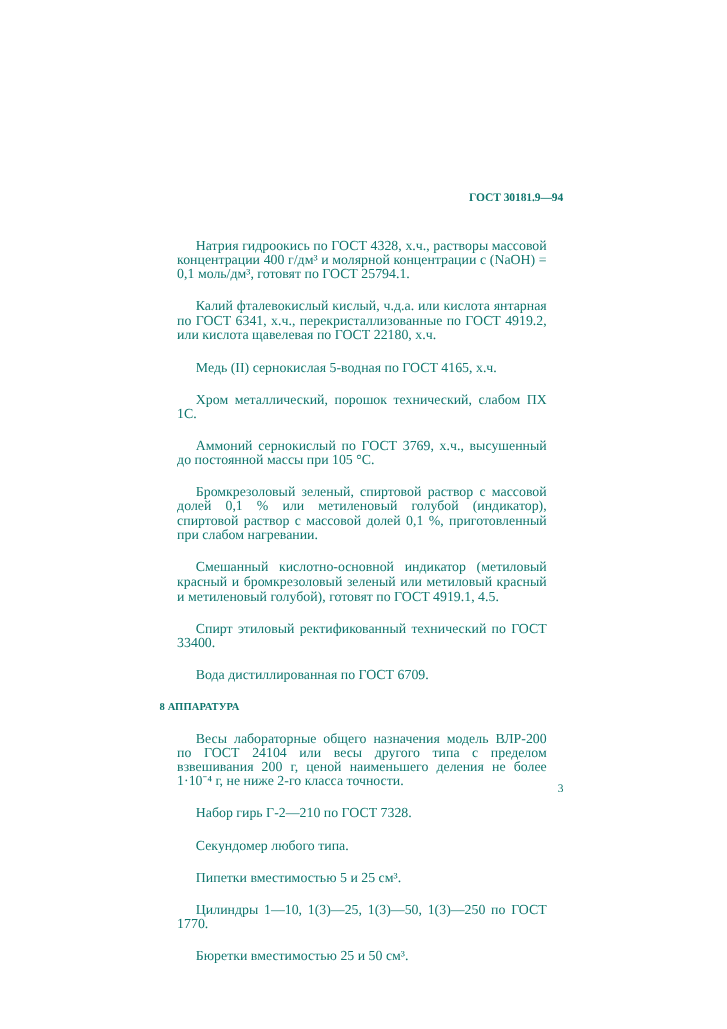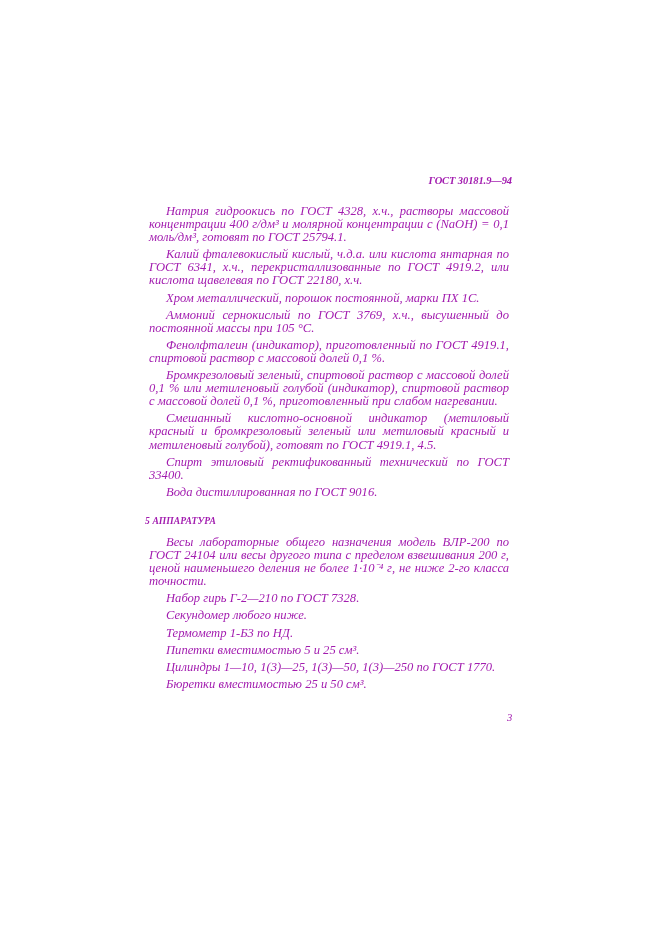--- a/index.html
+++ b/index.html
@@ -1,58 +1,57 @@
 <!DOCTYPE html>
 <html><head>
 <meta charset="utf-8">
 <style>
   html, body { margin: 0; padding: 0; background: #ffffff; }
   body { width: 661px; height: 935px; position: relative; overflow: hidden; }
-  .page { position: absolute; left: 0; top: 0; width: 661px; height: 935px; background: #fff; color: #a21caf; font-style: italic; }
+  .page { position: absolute; left: 0; top: 0; width: 661px; height: 935px; background: #fff; color: #0f766e; }
   .doc-code {
     position: absolute; top: 175px; right: 149px;
     font-family: "Liberation Serif", serif; font-weight: bold; font-size: 10.5px; letter-spacing: -0.1px;
   }
   .body {
     position: absolute; left: 145px; top: 201px; width: 368px;
     font-family: "Liberation Serif", serif; font-size: 12.6px; line-height: 13.1px;
     text-align: justify;
   }
-  .body p { margin: 4px; text-indent: 17px; }
+  .body p { margin: 16px; text-indent: 17px; }
   .section-heading {
     margin: 15px 0 9px 0 !important; text-indent: 0 !important;
     font-weight: bold; font-size: 9.6px; letter-spacing: 0.1px;
   }
   .page-number {
     position: absolute; top: 712px; left: 507px;
     font-family: "Liberation Serif", serif; font-size: 10.5px;
   }
 </style>
 </head>
 <body>
 
 <div class="page">
   <div class="doc-code">ГОСТ 30181.9—94</div>
 
   <div class="body">
     <p>Натрия гидроокись по ГОСТ 4328, х.ч., растворы массовой концентрации 400 г/дм³ и молярной концентрации c (NaOH) = 0,1 моль/дм³, готовят по ГОСТ 25794.1.</p>
     <p>Калий фталевокислый кислый, ч.д.а. или кислота янтарная по ГОСТ 6341, х.ч., перекристаллизованные по ГОСТ 4919.2, или кислота щавелевая по ГОСТ 22180, х.ч.</p>
-    <p>Хром металлический, порошок постоянной, марки ПХ 1С.</p>
+    <p>Медь (II) сернокислая 5-водная по ГОСТ 4165, х.ч.</p>
+    <p>Хром металлический, порошок технический, слабом ПХ 1С.</p>
     <p>Аммоний сернокислый по ГОСТ 3769, х.ч., высушенный до постоянной массы при 105 °С.</p>
-    <p>Фенолфталеин (индикатор), приготовленный по ГОСТ 4919.1, спиртовой раствор с массовой долей 0,1 %.</p>
     <p>Бромкрезоловый зеленый, спиртовой раствор с массовой долей 0,1 % или метиленовый голубой (индикатор), спиртовой раствор с массовой долей 0,1 %, приготовленный при слабом нагревании.</p>
     <p>Смешанный кислотно-основной индикатор (метиловый красный и бромкрезоловый зеленый или метиловый красный и метиленовый голубой), готовят по ГОСТ 4919.1, 4.5.</p>
     <p>Спирт этиловый ректификованный технический по ГОСТ 33400.</p>
-    <p>Вода дистиллированная по ГОСТ 9016.</p>
+    <p>Вода дистиллированная по ГОСТ 6709.</p>
 
-    <p class="section-heading">5 АППАРАТУРА</p>
+    <p class="section-heading">8 АППАРАТУРА</p>
 
     <p>Весы лабораторные общего назначения модель ВЛР-200 по ГОСТ 24104 или весы другого типа с пределом взвешивания 200 г, ценой наименьшего деления не более 1·10⁻⁴ г, не ниже 2-го класса точности.</p>
     <p>Набор гирь Г-2—210 по ГОСТ 7328.</p>
-    <p>Секундомер любого ниже.</p>
-    <p>Термометр 1-Б3 по НД.</p>
+    <p>Секундомер любого типа.</p>
     <p>Пипетки вместимостью 5 и 25 см³.</p>
     <p>Цилиндры 1—10, 1(3)—25, 1(3)—50, 1(3)—250 по ГОСТ 1770.</p>
     <p>Бюретки вместимостью 25 и 50 см³.</p>
   </div>
 
   <div class="page-number">3</div>
 </div>
 
 </body></html>

